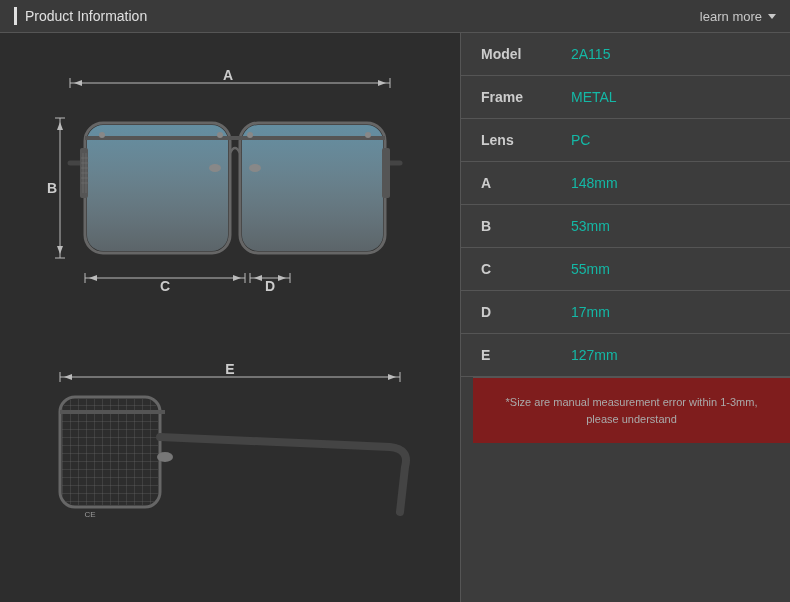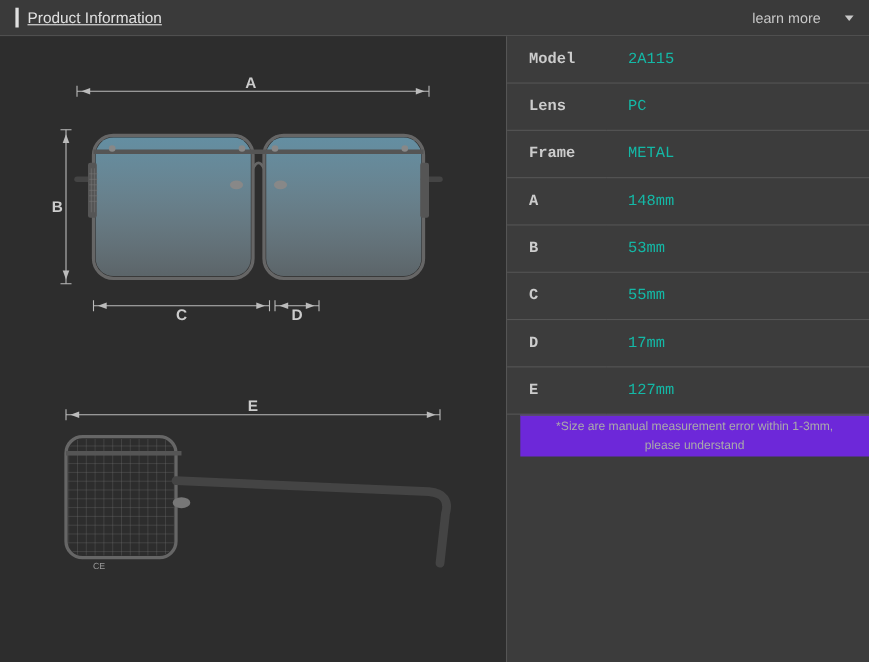--- a/index.html
+++ b/index.html
@@ -21,38 +21,37 @@
       height: 33px;
     }
 
     .header-title {
       color: #e0e0e0;
       font-size: 14px;
       font-weight: 400;
       display: flex;
       align-items: center;
       gap: 8px;
-      text-decoration: underline;
     }
 
     .header-title::before {
       content: '';
       display: inline-block;
       width: 3px;
       height: 18px;
       background: #e0e0e0;
     }
 
     .learn-more {
       color: #c8c8c8;
       font-size: 13px;
       cursor: pointer;
       display: flex;
       align-items: center;
-      gap: 20px;
+      gap: 4px;
     }
 
     .main-content {
       display: flex;
       width: 790px;
       height: 569px;
     }
 
     .diagrams-panel {
       flex: 0 0 460px;
@@ -86,21 +85,20 @@
 
     .info-panel {
       flex: 0 0 330px;
       background: #3c3c3c;
       border-left: 1px solid #555;
     }
 
     .info-table {
       width: 100%;
       border-collapse: collapse;
-      font-family: Liberation Mono, monospace;
     }
 
     .info-table tr {
       border-bottom: 1px solid #555;
     }
 
     .info-table td {
       padding: 13px 20px;
       color: #ddd;
       font-size: 14px;
@@ -110,26 +108,26 @@
       font-weight: 600;
       color: #ccc;
       width: 90px;
     }
 
     .info-table td:last-child {
       color: #14b8a6;
     }
 
     .disclaimer {
-      padding: 2px 16px;
+      padding: 16px 16px;
       color: #aaa;
       font-size: 11px;
       text-align: center;
       line-height: 1.5;
-      background: #6d28d9;
+      background: #7f1d1d;
       border-top: 1px solid #555;
       margin-left: 12px;
     }
 
     .arrow-down {
       display: inline-block;
       width: 0;
       height: 0;
       border-left: 4px solid transparent;
       border-right: 4px solid transparent;
@@ -263,26 +261,26 @@
   </div>
 
   <div class="info-panel">
     <table class="info-table">
       <tbody id="specs-tbody">
       <tr>
       <td>Model</td>
       <td>2A115</td>
     </tr>
           <tr>
+      <td>Frame</td>
+      <td>METAL</td>
+    </tr>
+          <tr>
       <td>Lens</td>
       <td>PC</td>
-    </tr>
-          <tr>
-      <td>Frame</td>
-      <td>METAL</td>
     </tr>
           <tr>
       <td>A</td>
       <td>148mm</td>
     </tr>
           <tr>
       <td>B</td>
       <td>53mm</td>
     </tr>
           <tr>

